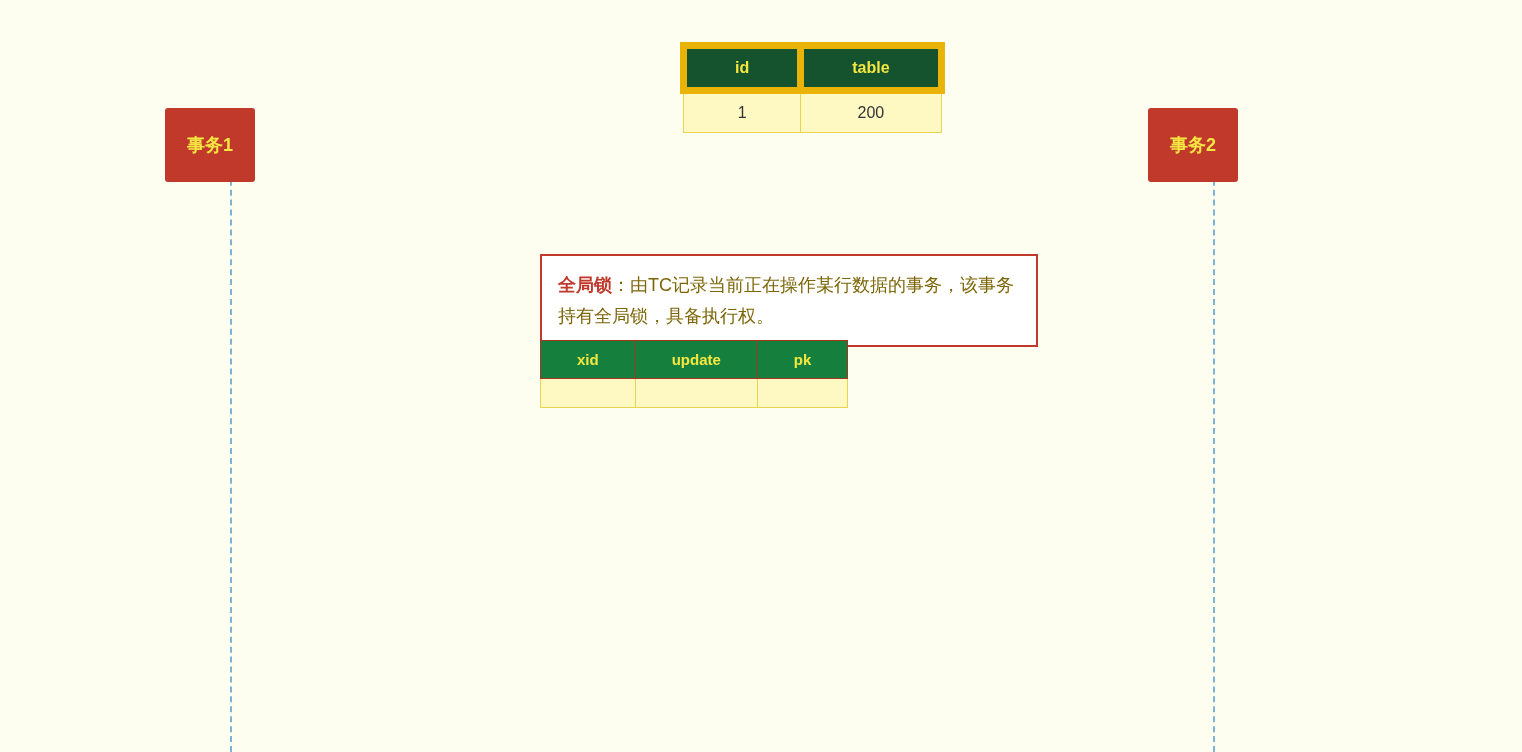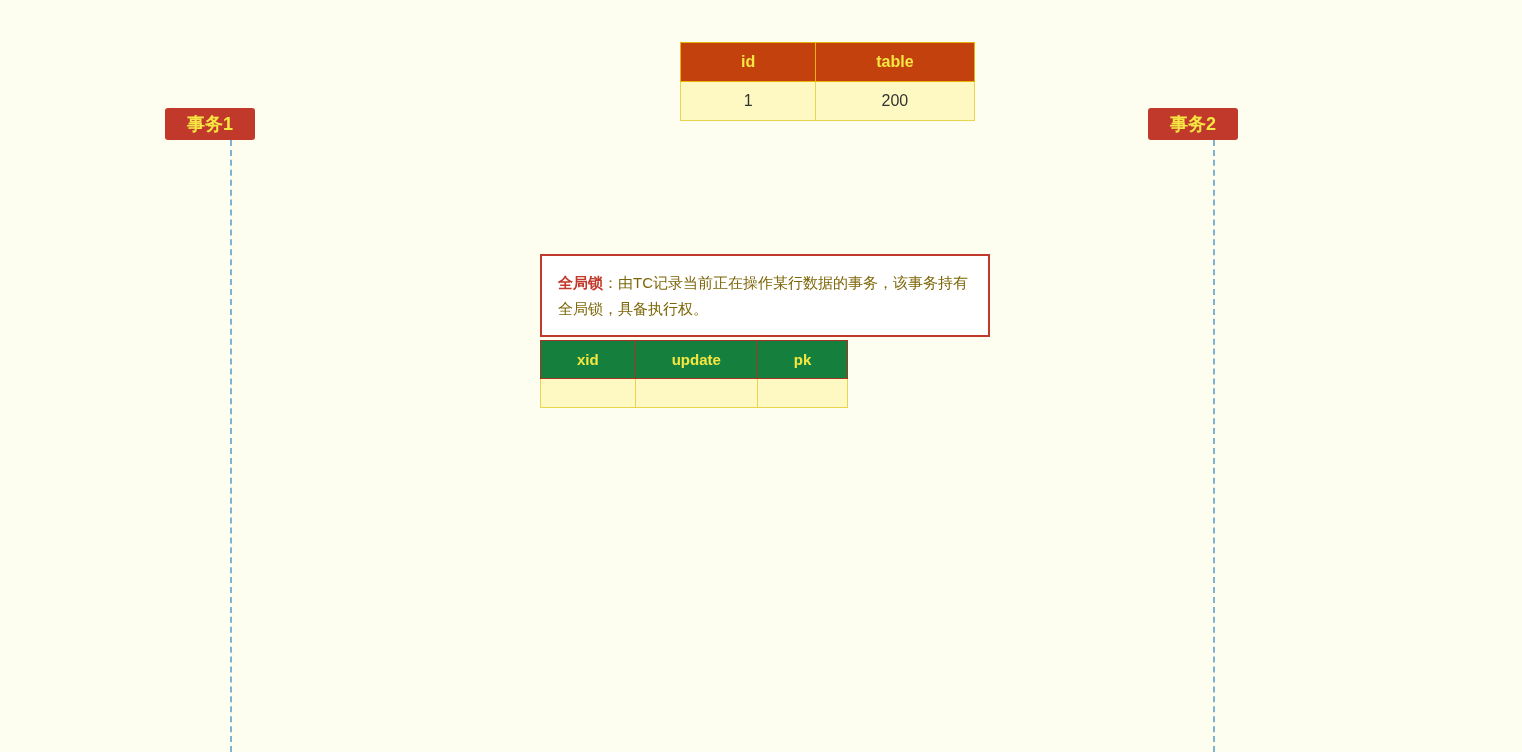--- a/index.html
+++ b/index.html
@@ -24,21 +24,21 @@
       background-color: #fdfdf0;
     }
 
     
     .transaction-label {
       position: absolute;
       background-color: #c0392b;
       color: #f5e642;
       font-size: 18px;
       font-weight: bold;
-      padding: 4px 22px;
+      padding: 25px 22px;
       border-radius: 3px;
     }
 
     .transaction1 {
       left: 165px;
       top: 108px;
     }
 
     .transaction2 {
       left: 1148px;
@@ -65,26 +65,26 @@
 
     
     .account-table {
       position: absolute;
       top: 42px;
       left: 680px;
       border-collapse: collapse;
     }
 
     .account-table th {
-      background-color: #c2410c;
+      background-color: #14532d;
       color: #f5e642;
-      padding: 10px 60px;
+      padding: 10px 48px;
       font-size: 16px;
       font-weight: bold;
-      border: 1px solid #eab308;
+      border: 7px solid #eab308;
     }
 
     .account-table td {
       background-color: #fef9c3;
       color: #333;
       padding: 10px 40px;
       font-size: 16px;
       text-align: center;
       border: 1px solid #e8d44d;
     }
@@ -98,25 +98,25 @@
       font-size: 15px;
       color: #333;
       background-color: transparent;
     }
 
     
     .info-box {
       position: absolute;
       top: 254px;
       left: 540px;
-      width: 450px;
+      width: 498px;
       border: 2px solid #c0392b;
       background-color: #fff;
       padding: 14px 16px;
-      font-size: 15px;
+      font-size: 18px;
       color: #7d6608;
       line-height: 1.7;
     }
 
     .info-box .highlight {
       color: #c0392b;
       font-weight: bold;
     }
 
     

